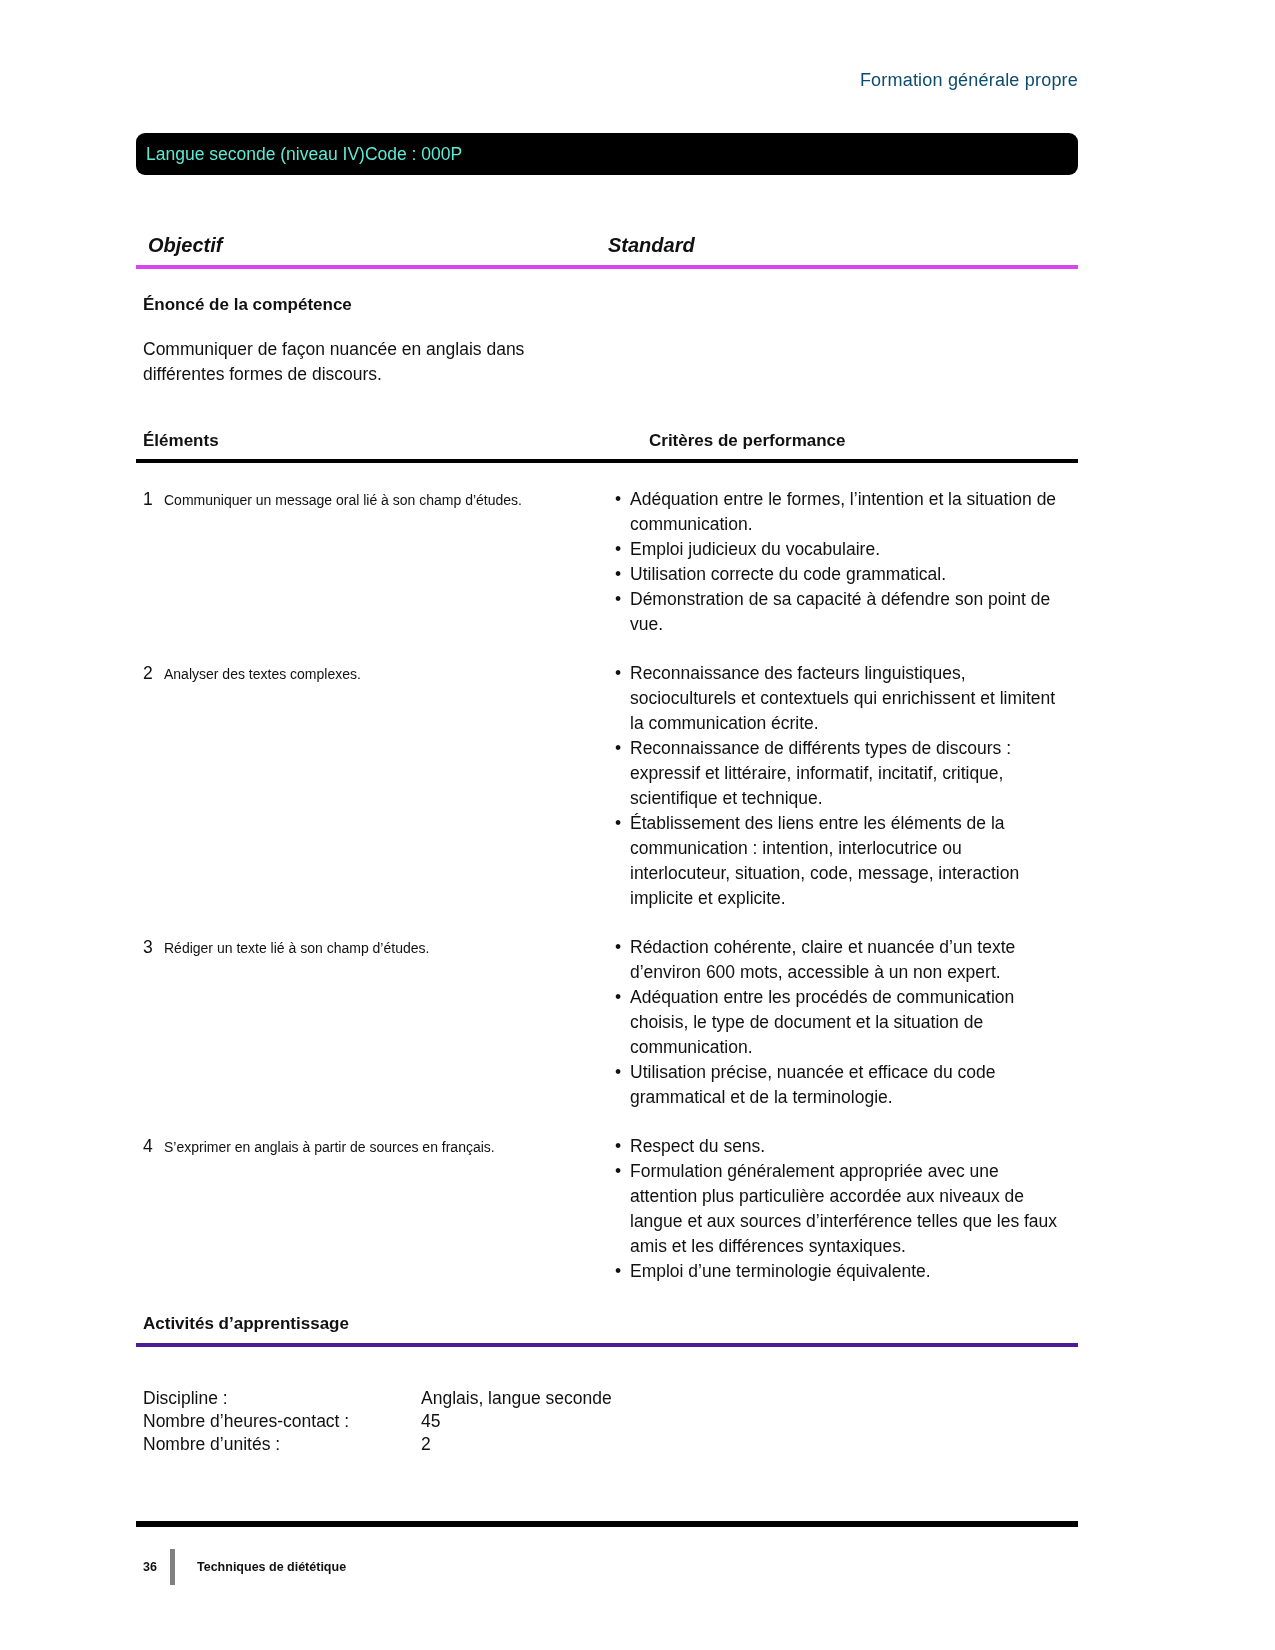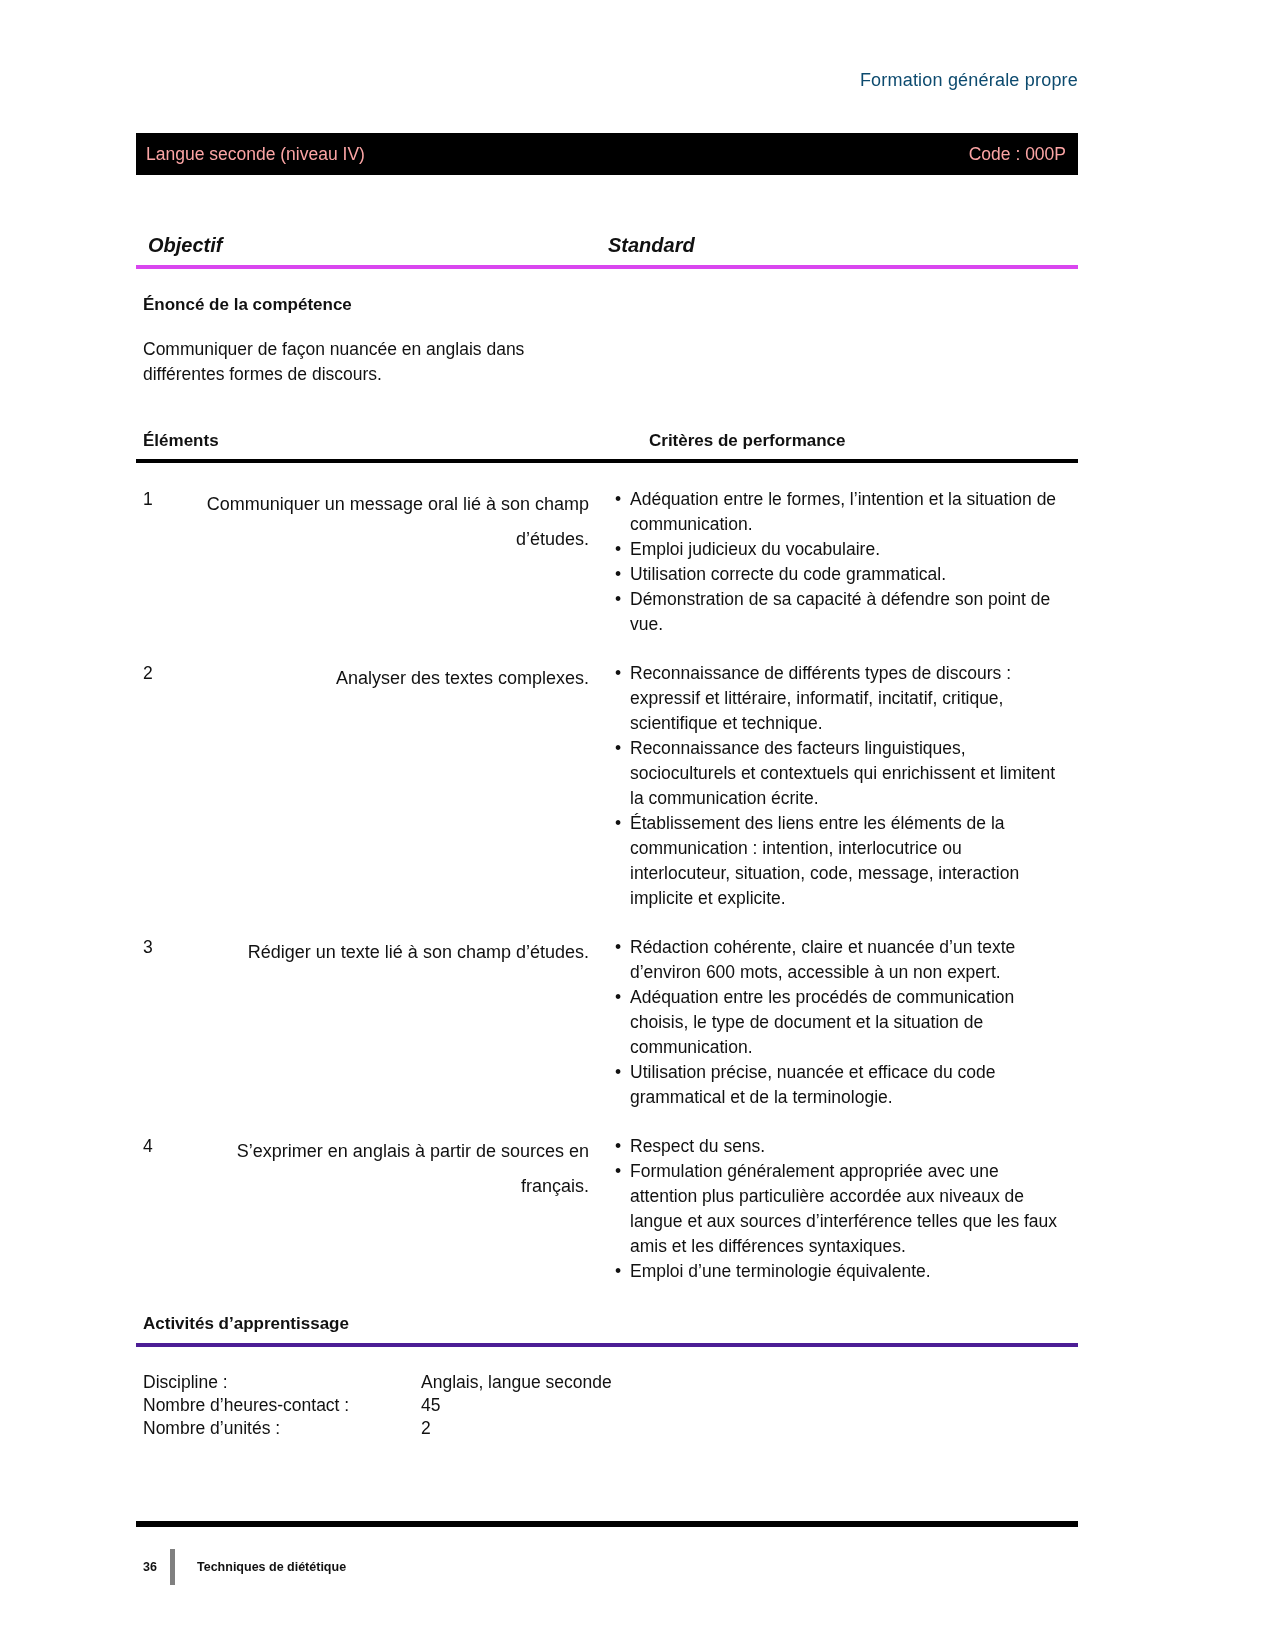--- a/index.html
+++ b/index.html
@@ -18,27 +18,28 @@
     padding-top: 70px;
     text-align: right;
     color: #0c4a6e;
     font-size: 18px;
     letter-spacing: 0.2px;
   }
 
   .title-bar {
     margin-top: 42px;
     background: #000000;
-    color: #fca5a5;
+    color: #5eead4;
     height: 42px;
     display: flex;
     align-items: center;
-    justify-content: space-between;
+    justify-content: flex-start;
     padding: 0 12px 0 10px;
     font-size: 17.5px;
+    border-radius: 9px;
   }
 
   .obj-std-row {
     margin-top: 59px;
     display: flex;
     border-bottom: 4px solid #d946ef;
     padding-bottom: 8px;
   }
   .obj-std-row .h-objectif {
     width: 472px;
@@ -96,24 +97,23 @@
     flex-shrink: 0;
   }
   .ec-num {
     width: 28px;
     padding-left: 7px;
     font-size: 17.5px;
     line-height: 25px;
     flex-shrink: 0;
   }
   .ec-text {
-    font-size: 18px;
-    line-height: 35px;
+    font-size: 14px;
+    line-height: 27px;
     width: 425px;
-    text-align: right;
   }
   .ec-right { flex: 1; }
   .crit-list { list-style: none; }
   .crit-item {
     position: relative;
     padding-left: 17px;
     font-size: 17.5px;
     line-height: 25px;
     max-width: 452px;
   }
@@ -127,21 +127,21 @@
   .activites-heading-wrap {
     margin-top: 30px;
     border-bottom: 4px solid #4c1d95;
     padding-bottom: 9px;
   }
   .activites-heading {
     padding-left: 7px;
     font-size: 17px;
     font-weight: bold;
   }
-  .activites-rows { margin-top: 24px; }
+  .activites-rows { margin-top: 40px; }
   .act-row { display: flex; }
   .act-label {
     width: 285px;
     padding-left: 7px;
     font-size: 17.5px;
     line-height: 23px;
     flex-shrink: 0;
   }
   .act-value {
     font-size: 17.5px;
@@ -219,22 +219,22 @@
             </ul>
           </div>
         </div>
         <div class="ec-row">
           <div class="ec-left">
             <div class="ec-num">2</div>
             <div class="ec-text">Analyser des textes complexes.</div>
           </div>
           <div class="ec-right">
             <ul class="crit-list">
+              <li class="crit-item">Reconnaissance des facteurs linguistiques, socioculturels et contextuels qui enrichissent et limitent la communication écrite.</li>
               <li class="crit-item">Reconnaissance de différents types de discours : expressif et littéraire, informatif, incitatif, critique, scientifique et technique.</li>
-              <li class="crit-item">Reconnaissance des facteurs linguistiques, socioculturels et contextuels qui enrichissent et limitent la communication écrite.</li>
               <li class="crit-item">Établissement des liens entre les éléments de la communication : intention, interlocutrice ou interlocuteur, situation, code, message, interaction implicite et explicite.</li>
             </ul>
           </div>
         </div>
         <div class="ec-row">
           <div class="ec-left">
             <div class="ec-num">3</div>
             <div class="ec-text">Rédiger un texte lié à son champ d’études.</div>
           </div>
           <div class="ec-right">

